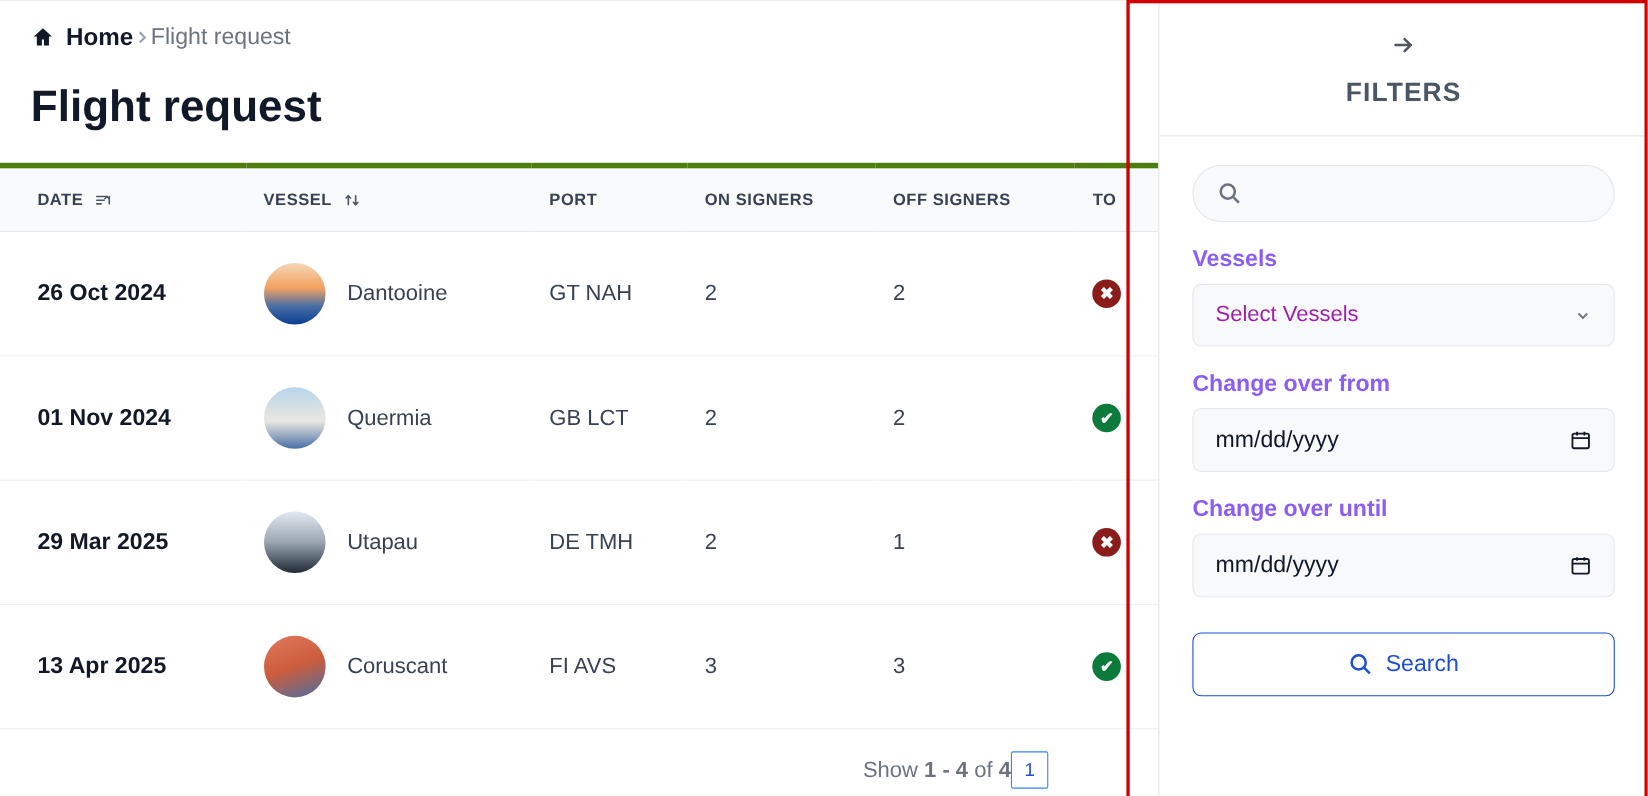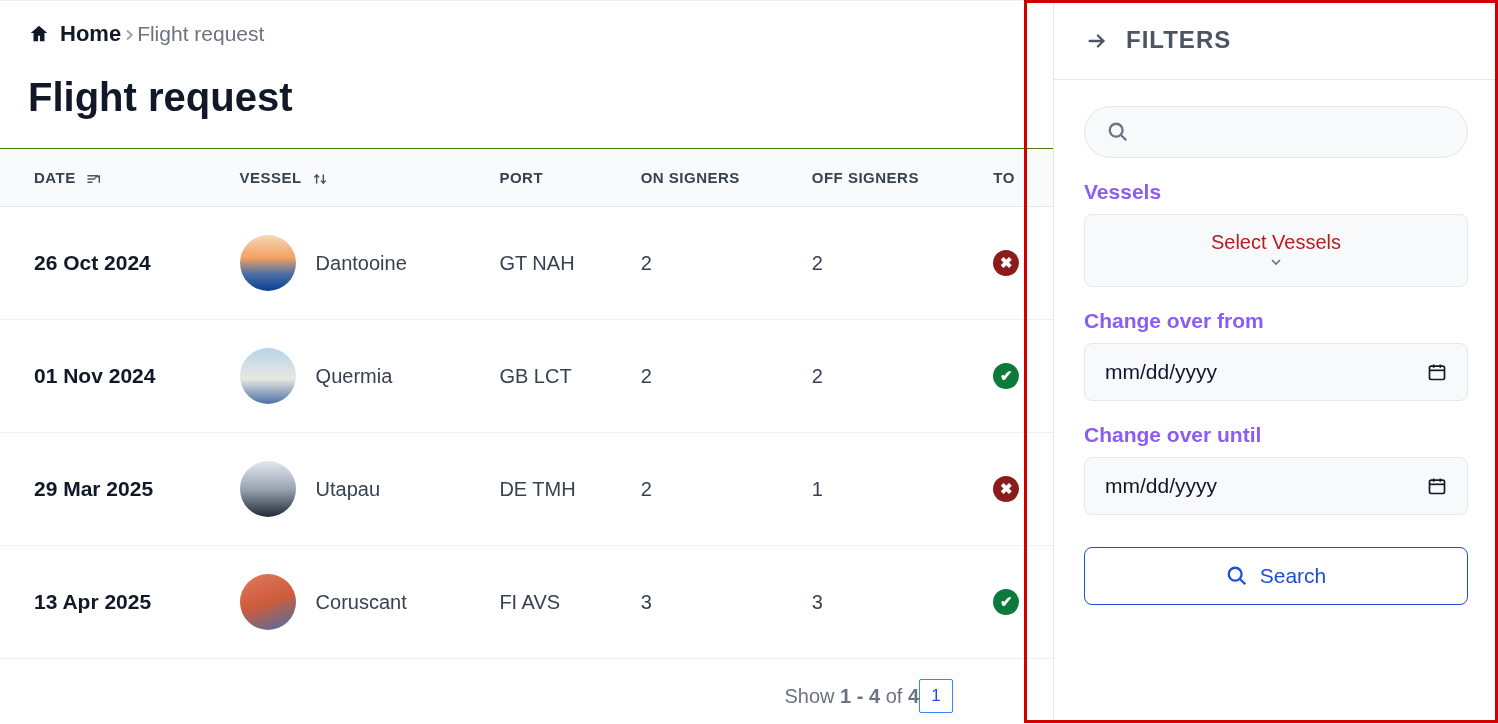--- a/index.html
+++ b/index.html
@@ -6,48 +6,48 @@
     body { font-family: "Segoe UI", Arial, sans-serif; background: #fff; color: #1f2937; width:1498px; }
     .layout { display: flex; }
     .main { flex: 1; padding: 20px 0 0 0; border-top:1px solid #eee; }
     .breadcrumb { display: flex; align-items: center; padding: 0 28px; margin-bottom: 28px; }
     .breadcrumb .home { display:flex; align-items:center; gap:10px; font-size:22px; font-weight:600; color:#111827; cursor:pointer; }
     .breadcrumb .sep { color:#9ca3af; }
     .breadcrumb .current { font-size:21px; color:#6b7280; }
     h1.page-title { font-size:40px; font-weight:700; padding:0 28px; margin-bottom:28px; color:#111827; }
     table { width:100%; border-collapse: collapse; }
     thead tr { background:#f8fafc; }
-    th { text-align:left; padding:20px 16px; font-size:15px; letter-spacing:.5px; font-weight:700; color:#374151; border-top:1px solid #4d7c0f; border-bottom:1px solid #e5e7eb; }
+    th { text-align:left; padding:20px 16px; font-size:15px; letter-spacing:.5px; font-weight:700; color:#374151; border-top:5px solid #4d7c0f; border-bottom:1px solid #e5e7eb; }
     th:first-child, td:first-child { padding-left:34px; }
     th .sort { margin-left:6px; color:#6b7280; font-size:14px; }
     tbody td { padding:28px 16px; border-bottom:1px solid #eef0f2; font-size:20px; color:#374151; vertical-align:middle; }
     tbody td.date { font-weight:700; color:#111827; font-size:21px; }
     .vessel-cell { display:flex; align-items:center; gap:20px; }
     .avatar { width:56px; height:56px; border-radius:50%; background:#cbd5e1; display:inline-block; flex-shrink:0; }
     .av1 { background: linear-gradient(180deg,#f4d7b8 0%, #f4a261 40%, #4a6fa5 70%, #0b3d91 100%); }
     .av2 { background: linear-gradient(180deg,#b8d4ea 0%, #e8e8e0 55%, #4a6fa5 100%); }
     .av3 { background: linear-gradient(180deg,#e2e8f0 0%, #9aa5b1 50%, #1f2937 100%); }
     .av4 { background: linear-gradient(160deg,#e07a5f 0%, #cc5c3c 50%, #4a6fa5 100%); }
     .status-cell { text-align:left; }
     .status { width:26px; height:26px; border-radius:50%; display:inline-flex; align-items:center; justify-content:center; color:#fff; font-size:15px; font-weight:700; }
     .status.bad { background:#8b1c1c; }
     .status.ok { background:#0b7a3b; }
     .pager { display:flex; align-items:center; justify-content:flex-end; padding:20px 60px 10px; color:#6b7280; font-size:20px; }
     .page-btn { width:34px; height:34px; border:1px solid #3b82f6; color:#1d4ed8; background:#fff; display:inline-flex; align-items:center; justify-content:center; border-radius:2px; font-size:17px; cursor:pointer; }
 
     .filters-panel { width:445px; border-left:1px solid #e5e7eb; padding:0; position:relative; }
     .filters-highlight { position:absolute; top:0; left:-30px; right:0; bottom:0; border:3px solid #d10000; pointer-events:none; }
-    .filters-header { display:flex; align-items:center; gap:16px; padding:24px 30px; border-bottom:1px solid #e5e7eb; }
+    .filters-header { display:flex; align-items:center; gap:16px; padding:24px 30px; border-bottom:1px solid #e5e7eb;flex-direction:column; }
     .filters-header .arrow { font-size:26px; color:#4b5563; }
     .filters-header .label { font-size:24px; font-weight:600; letter-spacing:1px; color:#4b5563; }
     .filters-body { padding:26px 30px; display:flex; flex-direction:column; gap:22px; }
     .search-box { display:flex; align-items:center; gap:14px; background:#f7f9fb; border:1px solid #e5e7eb; border-radius:26px; padding:14px 22px; }
     .search-box input { border:none; background:transparent; outline:none; font-size:20px; color:#4b5563; flex:1; }
     .field-label { font-size:21px; font-weight:700; color:#8b5cf6; margin-bottom:10px; display:block; }
-    .select-box { background:#f7f9fb; border:1px solid #e5e7eb; border-radius:8px; padding:16px 20px; display:flex; align-items:center; justify-content:space-between; font-size:20px; color:#b91c1c; cursor:pointer;flex-direction:column; }
+    .select-box { background:#f7f9fb; border:1px solid #e5e7eb; border-radius:8px; padding:16px 20px; display:flex; align-items:center; justify-content:space-between; font-size:20px; color:#a21caf; cursor:pointer; }
     .date-box { background:#f7f9fb; border:1px solid #e5e7eb; border-radius:8px; padding:16px 20px; display:flex; align-items:center; justify-content:space-between; font-size:21px; color:#0f172a; cursor:pointer; }
     .search-btn { border:1.5px solid #1d4ed8; background:#fff; color:#1d4ed8; font-size:21px; font-weight:400; border-radius:8px; padding:16px 0; display:flex; align-items:center; justify-content:center; gap:12px; cursor:pointer; margin-top:10px; }
     svg { display:inline-block; vertical-align:middle; }
   </style>
 </head>
 <body>
 
 <div class="layout">
   <div class="main">
 

